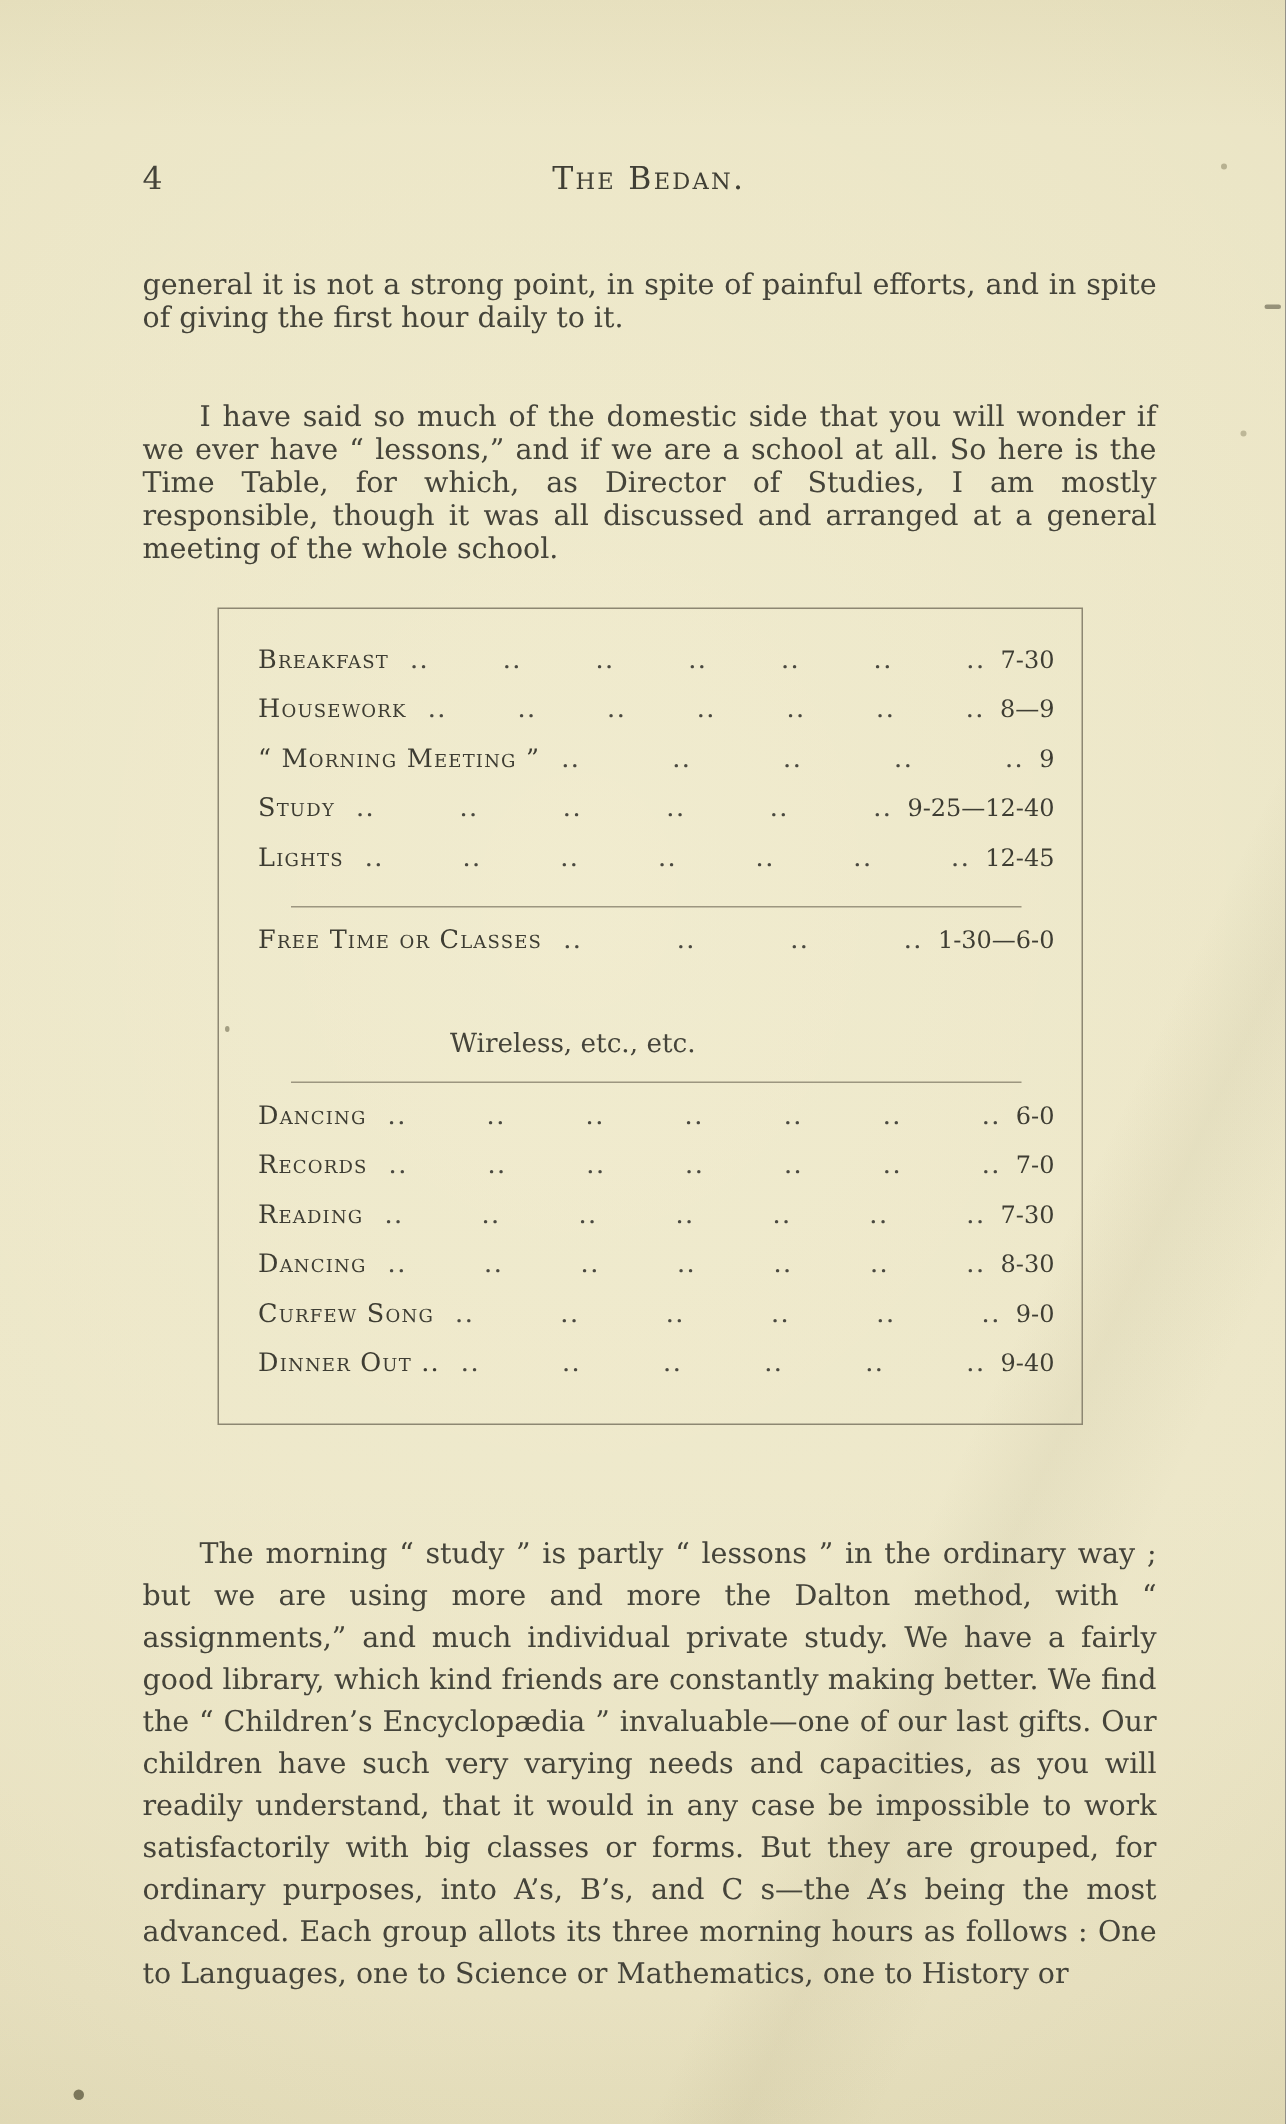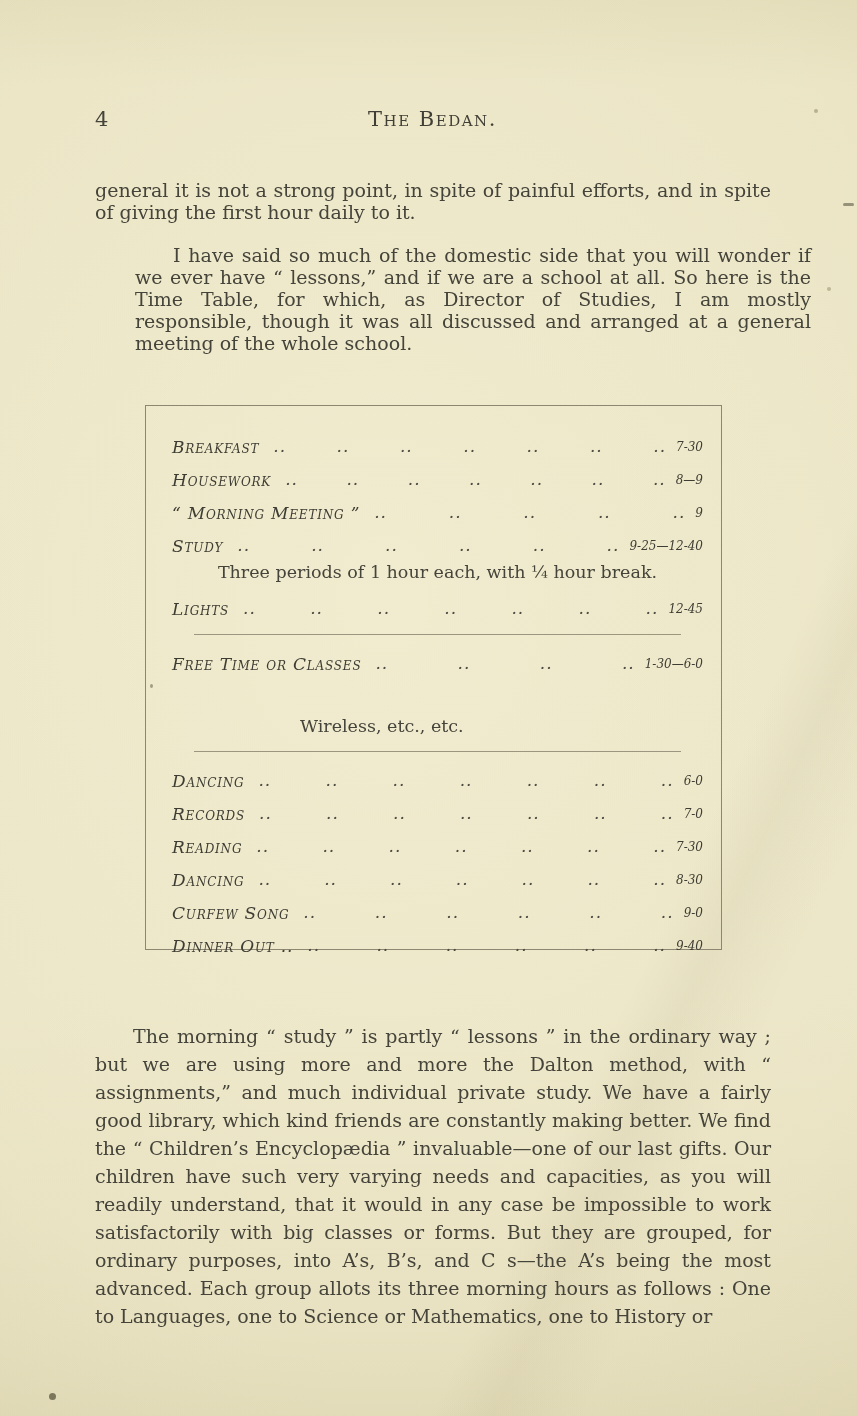--- a/index.html
+++ b/index.html
@@ -46,36 +46,35 @@
     position: absolute;
     left: 95px;
     width: 676px;
     text-align: justify;
     font-size: 19px;
     line-height: 22px;
     color: #45443a;
   }
   .para.indent { text-indent: 38px; }
   #para1 { top: 160px; }
-  #para2 { top: 225px; margin-left: 40px; }
+  #para2 { top: 248px; }
   #para3 { top: 1003px; line-height: 28px; }
 
   .timetable {
     position: absolute;
     left: 145px; top: 405px;
     width: 577px; height: 545px;
     box-sizing: border-box;
     border: 1px solid #8d8772;
     padding: 24px 18px 0 26px;
   }
   .t-row {
     display: flex;
-    align-items: center;
+    align-items: flex-start;
     height: 33px;
-    font-style: italic;
   }
   .t-label {
     font-variant: small-caps;
     letter-spacing: 0.8px;
     font-size: 17px;
     white-space: nowrap;
     color: #3e3d33;
   }
   .t-dots {
     flex: 1;
@@ -84,21 +83,21 @@
     height: 22px;
     padding: 0 10px 0 14px;
     font-size: 17px;
     letter-spacing: 1px;
     white-space: normal;
     color: #4a4940;
   }
   .t-dots::after { content: ""; display: inline-block; width: 100%; height: 0; }
   .t-time {
     white-space: nowrap;
-    font-size: 12px;
+    font-size: 16px;
     color: #3e3d33;
   }
   .t-note {
     font-size: 17.5px;
     color: #45443a;
   }
   .t-note.center { text-align: center; height: 30px; }
   .t-note.line1 { text-align: center; height: 26px; }
   .t-note.line2 { padding-left: 128px; height: 26px; margin-top: 36px; }
   .t-rule {
@@ -148,21 +147,20 @@
       <span class="t-dots">.. .. .. .. ..</span>
       <span class="t-time">9</span>
     </div>
 
     <div class="t-row">
       <span class="t-label">Study</span>
       <span class="t-dots">.. .. .. .. .. ..</span>
       <span class="t-time">9-25—12-40</span>
     </div>
 
-    <div class="t-note center">Three periods of 1 hour each, with ¼ hour break.</div>
 
     <div class="t-row">
       <span class="t-label">Lights</span>
       <span class="t-dots">.. .. .. .. .. .. ..</span>
       <span class="t-time">12-45</span>
     </div>
 
     <hr class="t-rule">
 
     <div class="t-row">

